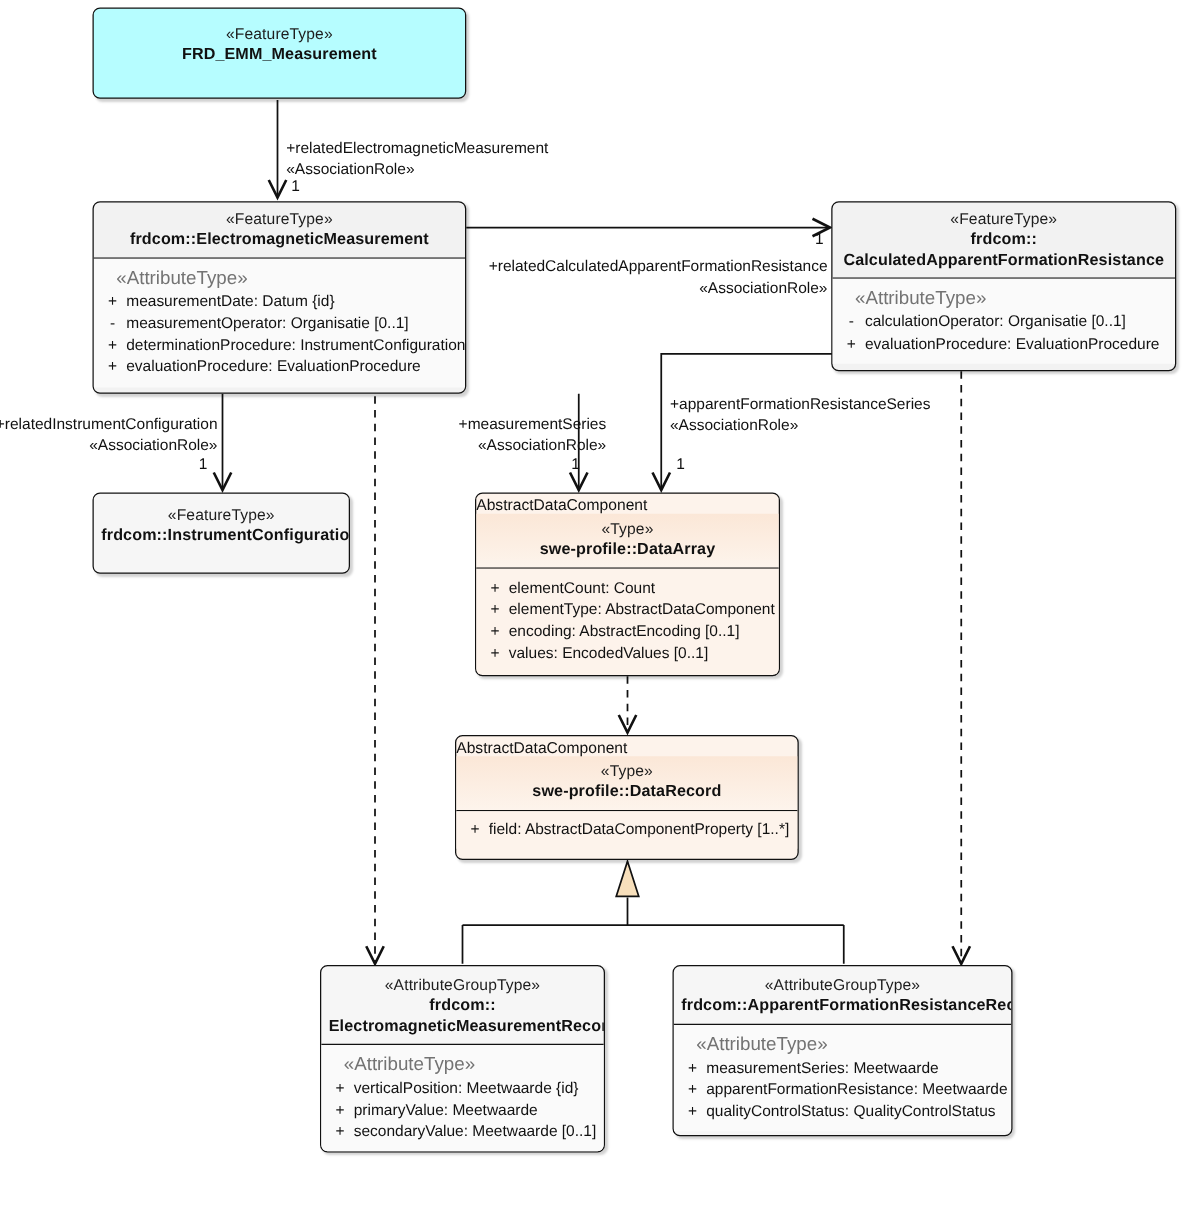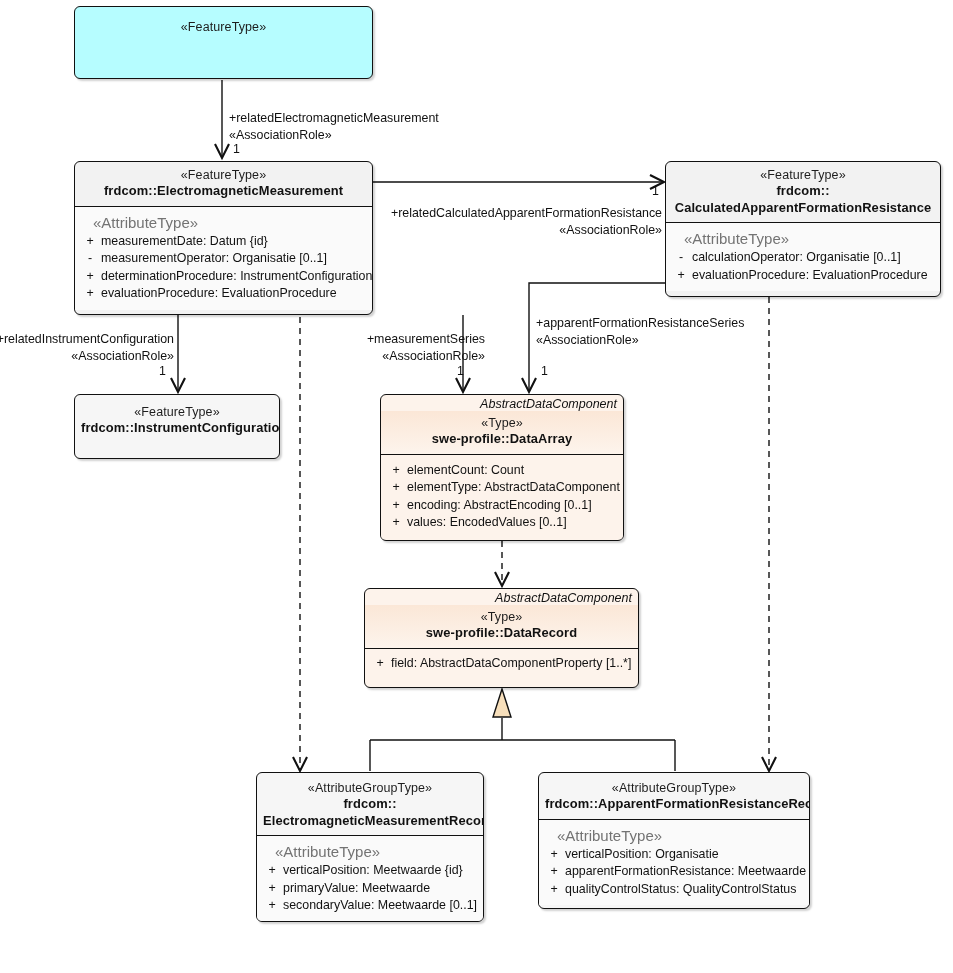--- a/index.html
+++ b/index.html
@@ -35,23 +35,21 @@
     letter-spacing: .1px;
   }
   .bname {
     font-size: 12.9px;
     font-weight: bold;
     color: #111;
     letter-spacing: .1px;
   }
   .absname {
     font-size: 12.5px;
-    font-style: italic;
-    color: #111;
-    text-align: right;
+    color: #111;
     padding: 2px 6px 0 0;
   }
   .uml-sep { height: 0; border-top: 1.6px solid #111; }
   .uml-body {
     padding: 7px 4px 7px 4px;
   }
   .attr-stereo {
     font-size: 15px;
     color: #737373;
     padding: 0 0 2px 14px;
@@ -140,20 +138,21 @@
     </g>
 
     <g>
       <line x1="769" y1="297" x2="769" y2="771" stroke="#111" stroke-width="1.4" stroke-dasharray="6 5" marker-end="url(#openArrow)"></line>
     </g>
   </svg>
 
   <div class="uml-box v-cyan" style="left:74px; top:6px; width:299px; height:73px;">
     <div class="uml-head" style="padding-top:12px;">
       <div class="stereo">«FeatureType»</div>
+      <div class="bname">FRD_EMM_Measurement</div>
     </div>
   </div>
 
   <div class="uml-box v-grey" style="left:74px; top:161px; width:299px; height:154px;">
     <div class="uml-head">
       <div class="stereo">«FeatureType»</div>
       <div class="bname">frdcom::ElectromagneticMeasurement</div>
     </div>
     <div class="uml-sep"></div>
     <div class="uml-body" style="background:#fafafa;">
@@ -273,21 +272,21 @@
   <div class="uml-box v-white" style="left:538px; top:772px; width:272px; height:137px;">
     <div class="uml-head" style="padding-top:7px;">
       <div class="stereo">«AttributeGroupType»</div>
       <div class="bname">frdcom::ApparentFormationResistanceRecord</div>
     </div>
     <div class="uml-sep"></div>
     <div class="uml-body" style="background:#fafafa;">
       <div class="attr-stereo">«AttributeType»</div>
       <div class="attr">
         <span class="vis">+</span>
-        <span class="txt">verticalPosition: Organisatie</span>
+        <span class="txt">measurementSeries: Meetwaarde</span>
       </div>
       <div class="attr">
         <span class="vis">+</span>
         <span class="txt">apparentFormationResistance: Meetwaarde</span>
       </div>
       <div class="attr">
         <span class="vis">+</span>
         <span class="txt">qualityControlStatus: QualityControlStatus</span>
       </div>
     </div>

